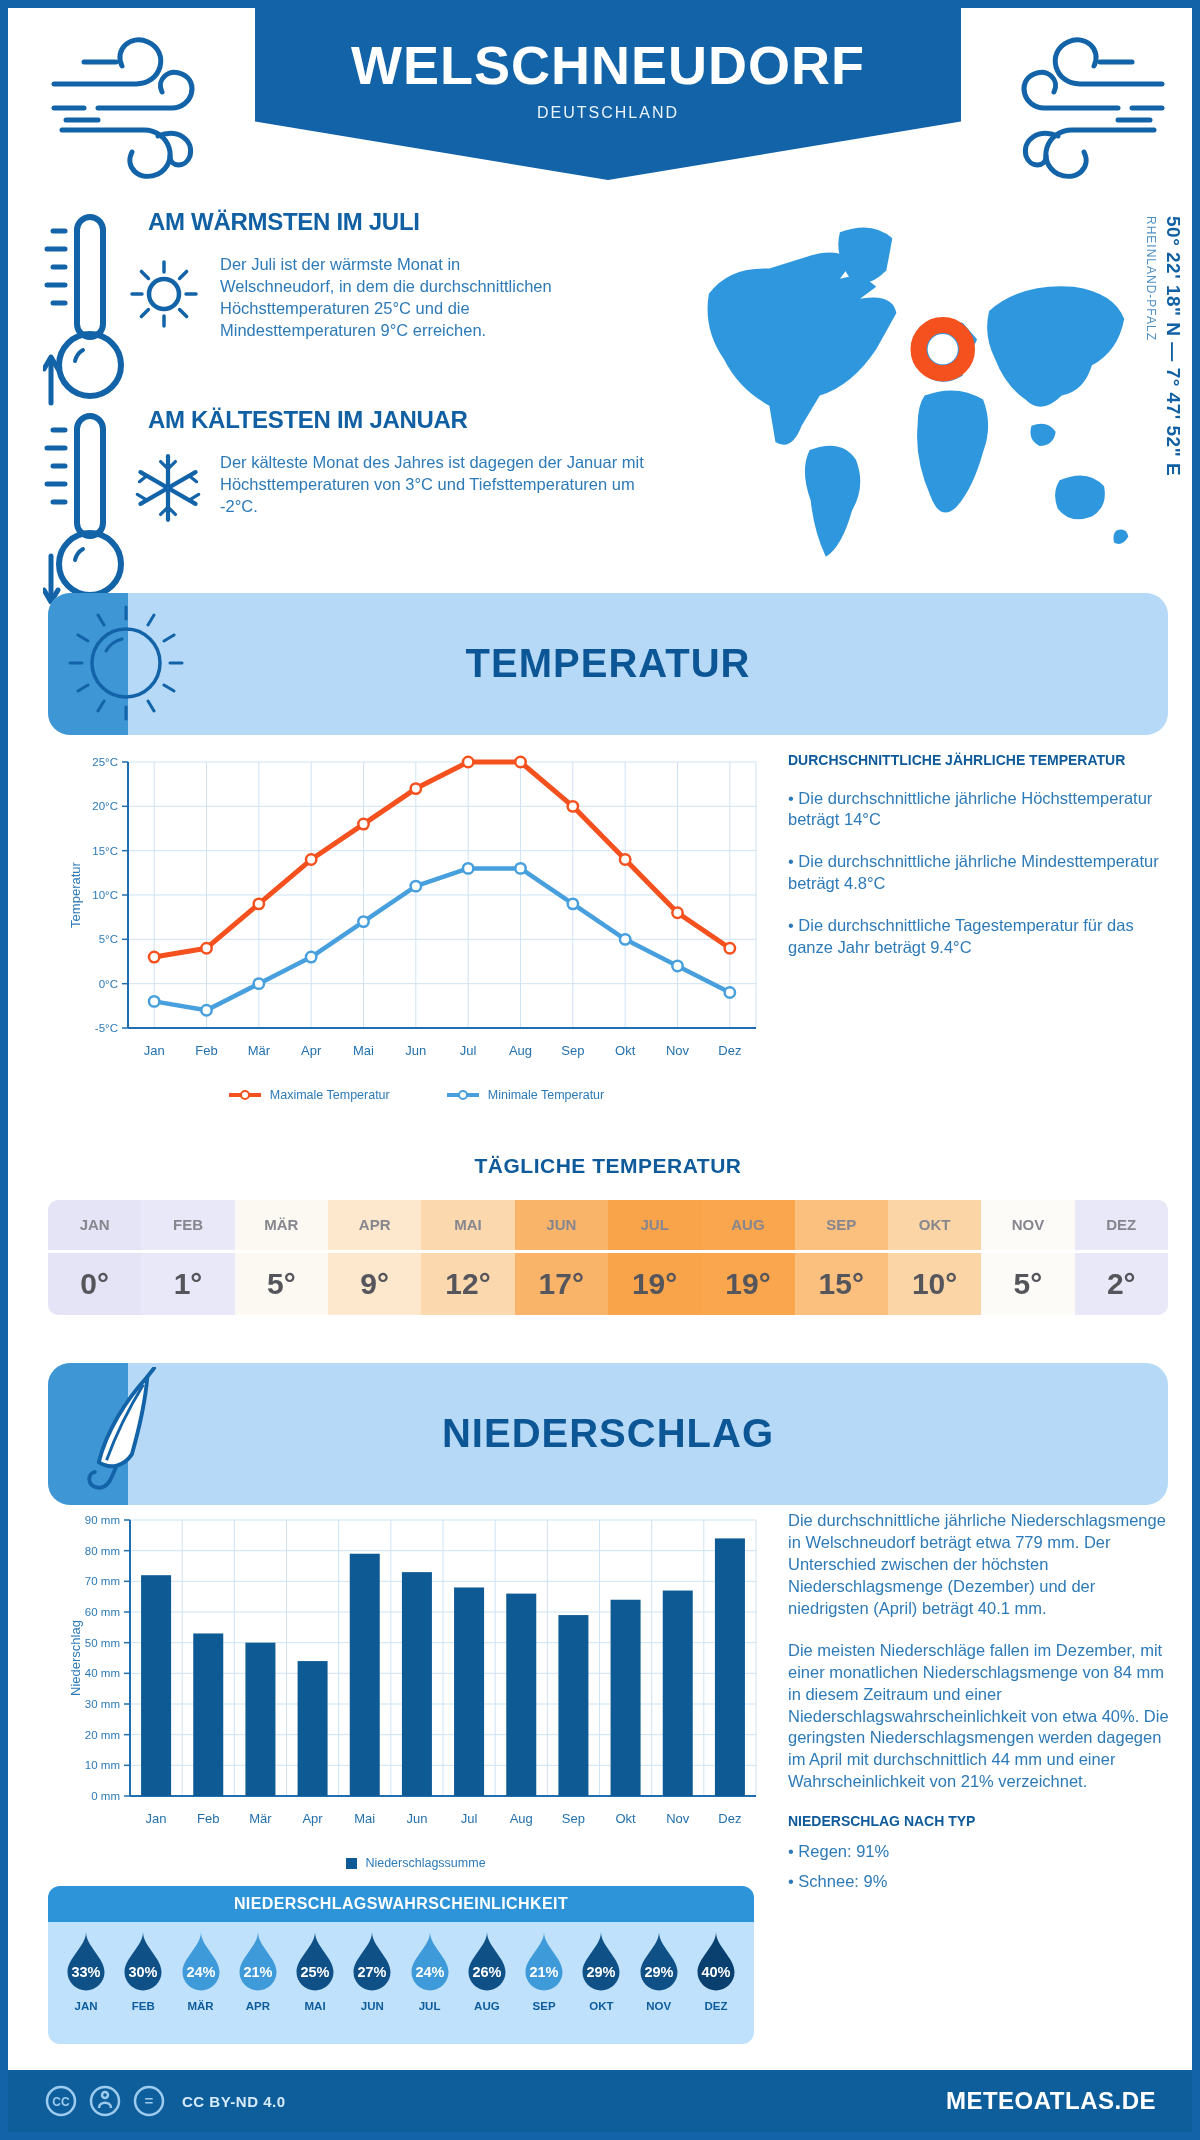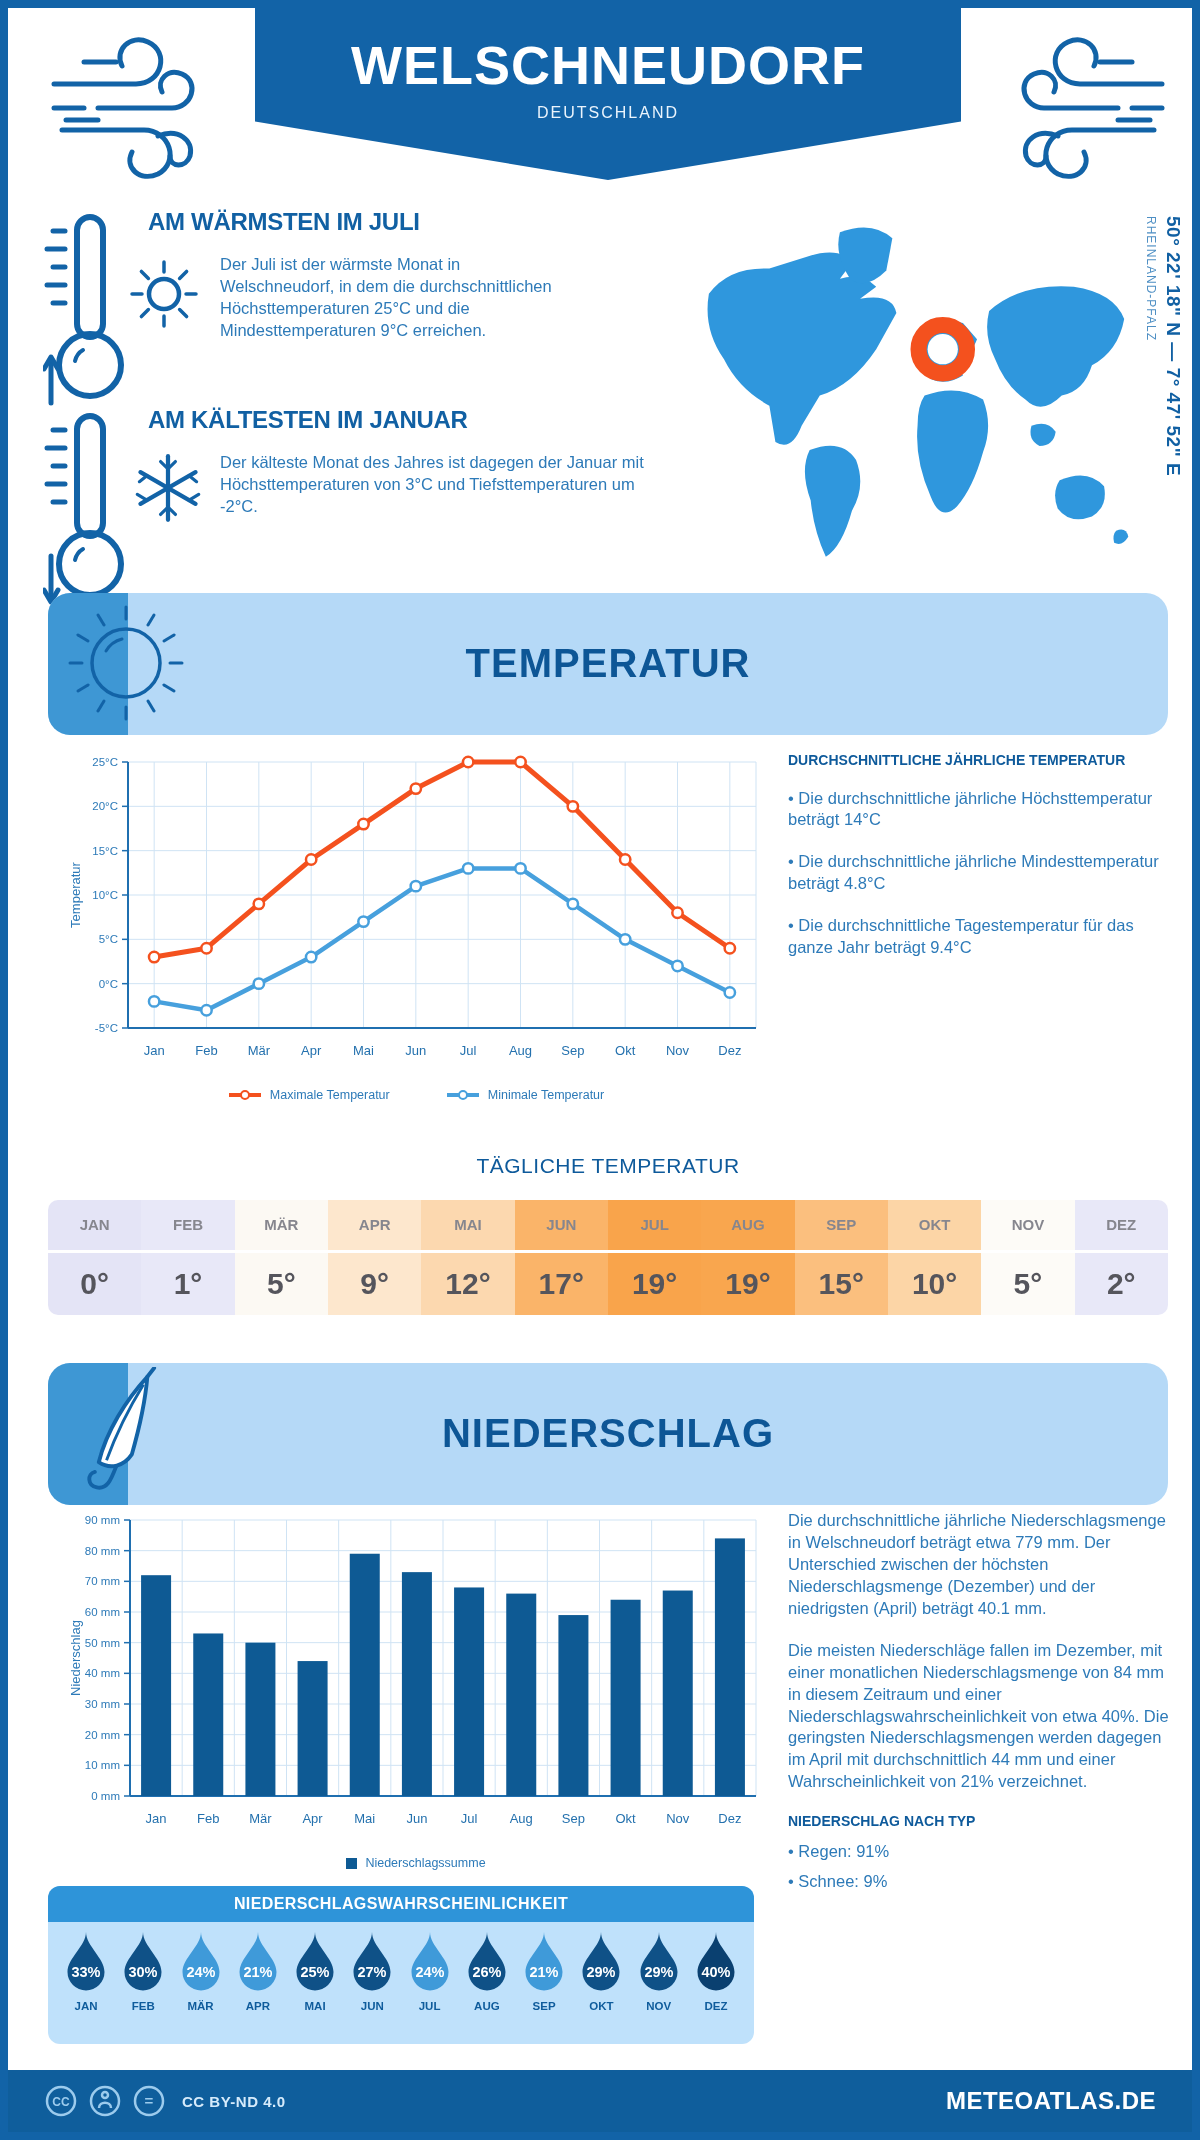--- a/index.html
+++ b/index.html
@@ -42,21 +42,21 @@
   .legend .item { display:flex; align-items:center; gap:8px; font-size:12.5px; color:#2d7ab8; }
   .sq { display:inline-block; width:11px; height:11px; background:#0e5a94; }
 
   
   .aside { position:absolute; left:780px; width:390px; color:#2d7ab8; font-size:16.5px; line-height:1.33; }
   .aside h3, .aside h4 { color:#0e5a9b; font-size:14px; line-height:1.25; margin-bottom:18px; }
   .aside p { margin-bottom:20px; }
   .aside .tight { margin-bottom:8px; }
 
   .daily-title { position:absolute; left:40px; top:1146px; width:1120px; text-align:center;
-                 font-size:21px; font-weight:normal; color:#0e5a9b; letter-spacing:0.5px; }
+                 font-size:21px; font-weight:bold; color:#0e5a9b; letter-spacing:0.5px; }
   .daily-table { position:absolute; left:40px; top:1192px; width:1120px; display:flex; }
   .month-col { flex:1; display:flex; flex-direction:column; }
   .m-label { height:50px; line-height:50px; text-align:center; font-weight:bold; font-size:15px; color:#86868e; }
   .m-value { margin-top:3px; height:62px; line-height:62px; text-align:center; font-weight:bold; font-size:30px; color:#55555c; }
   .month-col:first-child .m-label { border-top-left-radius:10px; }
   .month-col:first-child .m-value { border-bottom-left-radius:10px; }
   .month-col:last-child .m-label { border-top-right-radius:10px; }
   .month-col:last-child .m-value { border-bottom-right-radius:10px; }
 
   

